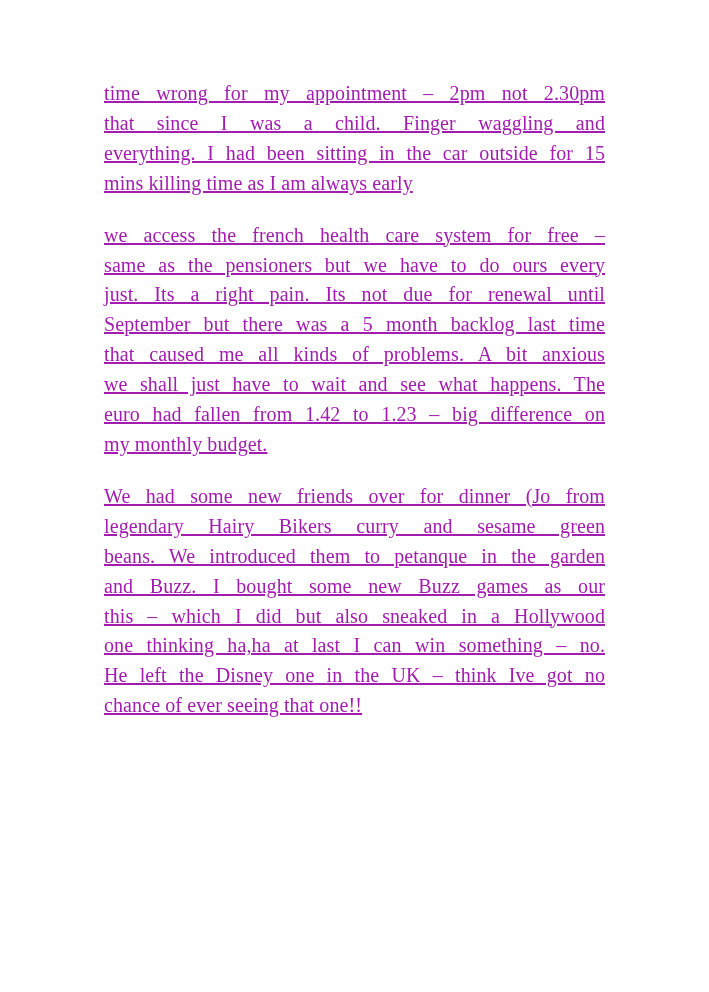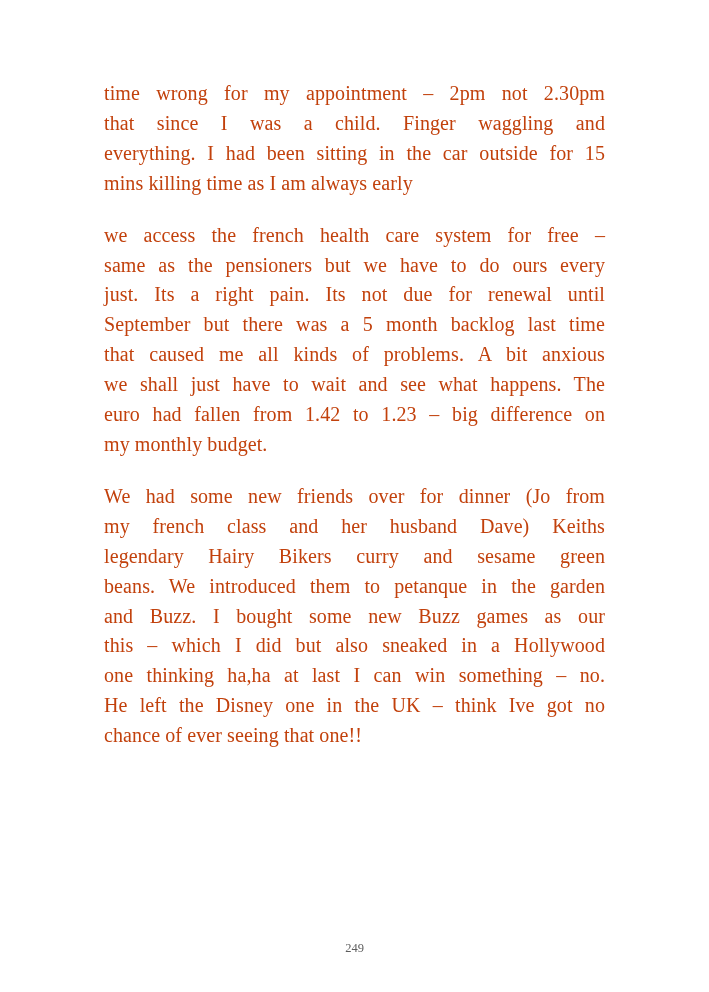--- a/index.html
+++ b/index.html
@@ -50,43 +50,41 @@
     width: 709px;
     text-align: center;
     font-size: 12.5px;
     line-height: 14px;
   }
 </style>
 </head>
 <body style="background: rgb(255, 255, 255);">
 
 <div class="page">
-  <div class="text-block" style="color: #c2410c;">
+  <div class="text-block" style="color: #a21caf; text-decoration: underline;">
       <div class="para">
         <div class="line">time wrong for my appointment – 2pm not 2.30pm</div>
         <div class="line">that since I was a child. Finger waggling and</div>
         <div class="line">everything. I had been sitting in the car outside for 15</div>
         <div class="line last">mins killing time as I am always early</div>
       </div>
       <div class="para">
         <div class="line">we access the french health care system for free –</div>
         <div class="line">same as the pensioners but we have to do ours every</div>
         <div class="line">just. Its a right pain. Its not due for renewal until</div>
         <div class="line">September but there was a 5 month backlog last time</div>
         <div class="line">that caused me all kinds of problems. A bit anxious</div>
         <div class="line">we shall just have to wait and see what happens. The</div>
         <div class="line">euro had fallen from 1.42 to 1.23 – big difference on</div>
         <div class="line last">my monthly budget.</div>
       </div>
       <div class="para">
         <div class="line">We had some new friends over for dinner (Jo from</div>
-        <div class="line">my french class and her husband Dave)  Keiths</div>
         <div class="line">legendary Hairy Bikers curry and sesame green</div>
         <div class="line">beans. We introduced them to petanque in the garden</div>
         <div class="line">and Buzz. I bought some new Buzz games as our</div>
         <div class="line">this – which I did but also sneaked in a Hollywood</div>
         <div class="line">one thinking ha,ha at last I can win something – no.</div>
         <div class="line">He left the Disney one in the UK – think Ive got no</div>
         <div class="line last">chance of ever seeing that one!!</div>
       </div>
     </div>
-  <div class="page-number" style="color: rgb(93, 93, 93);">249</div>
 </div>
 
 </body></html>

